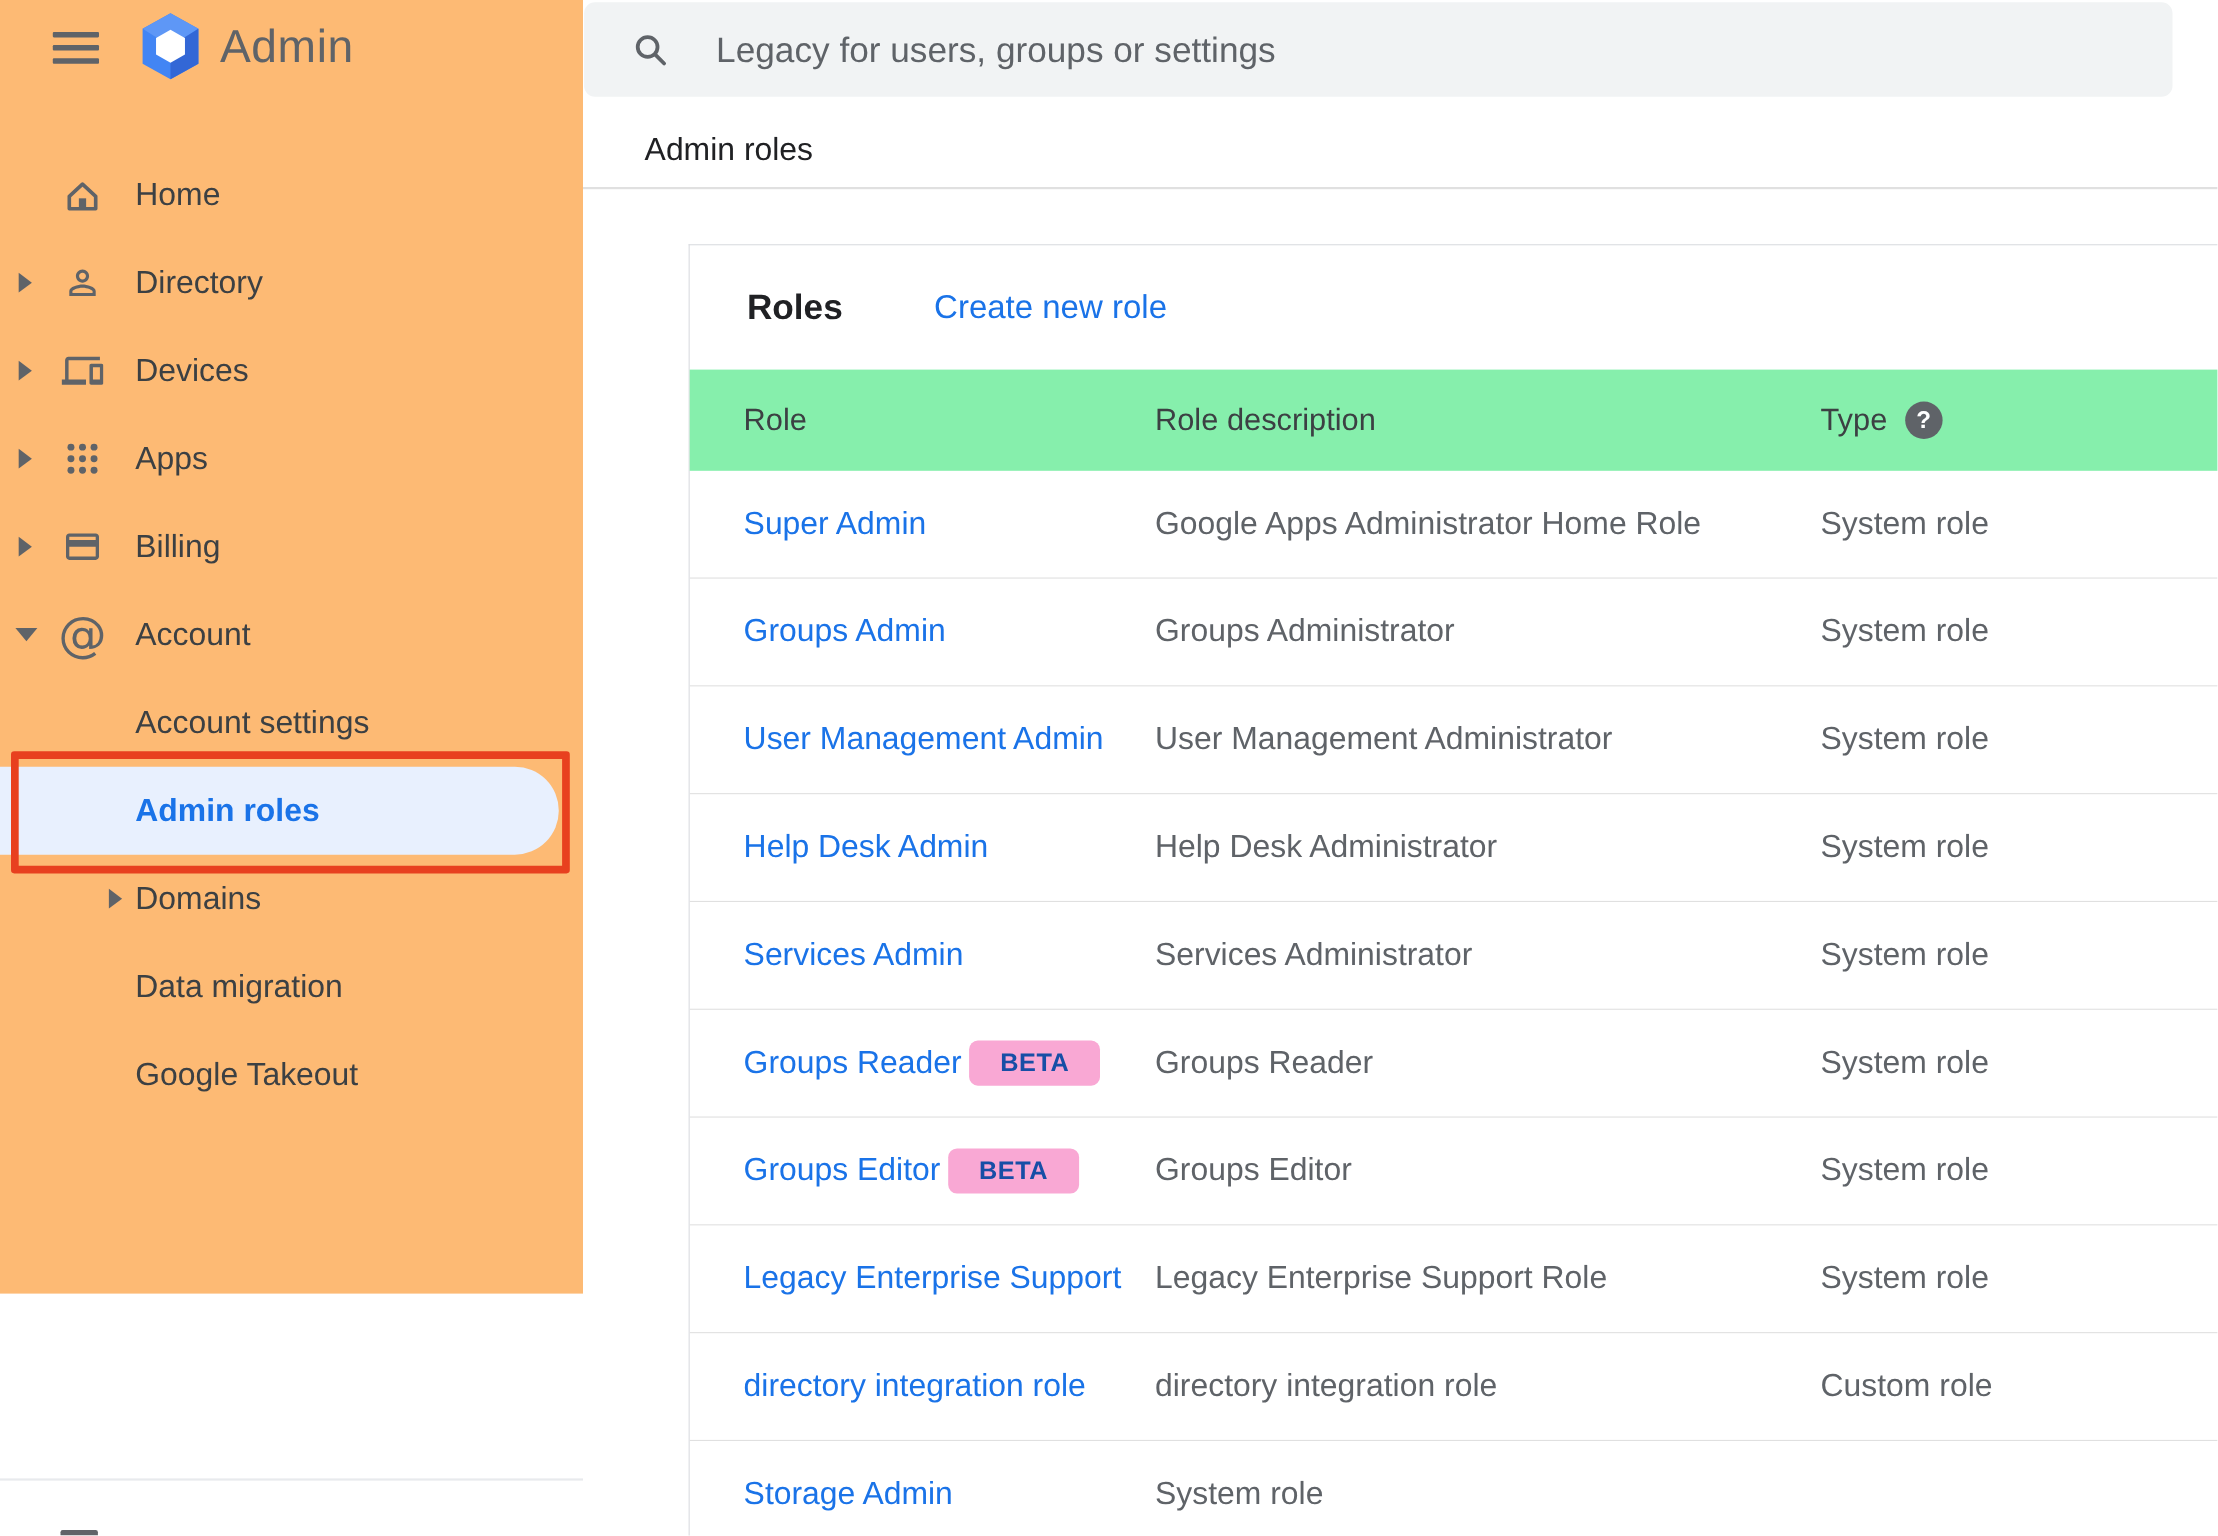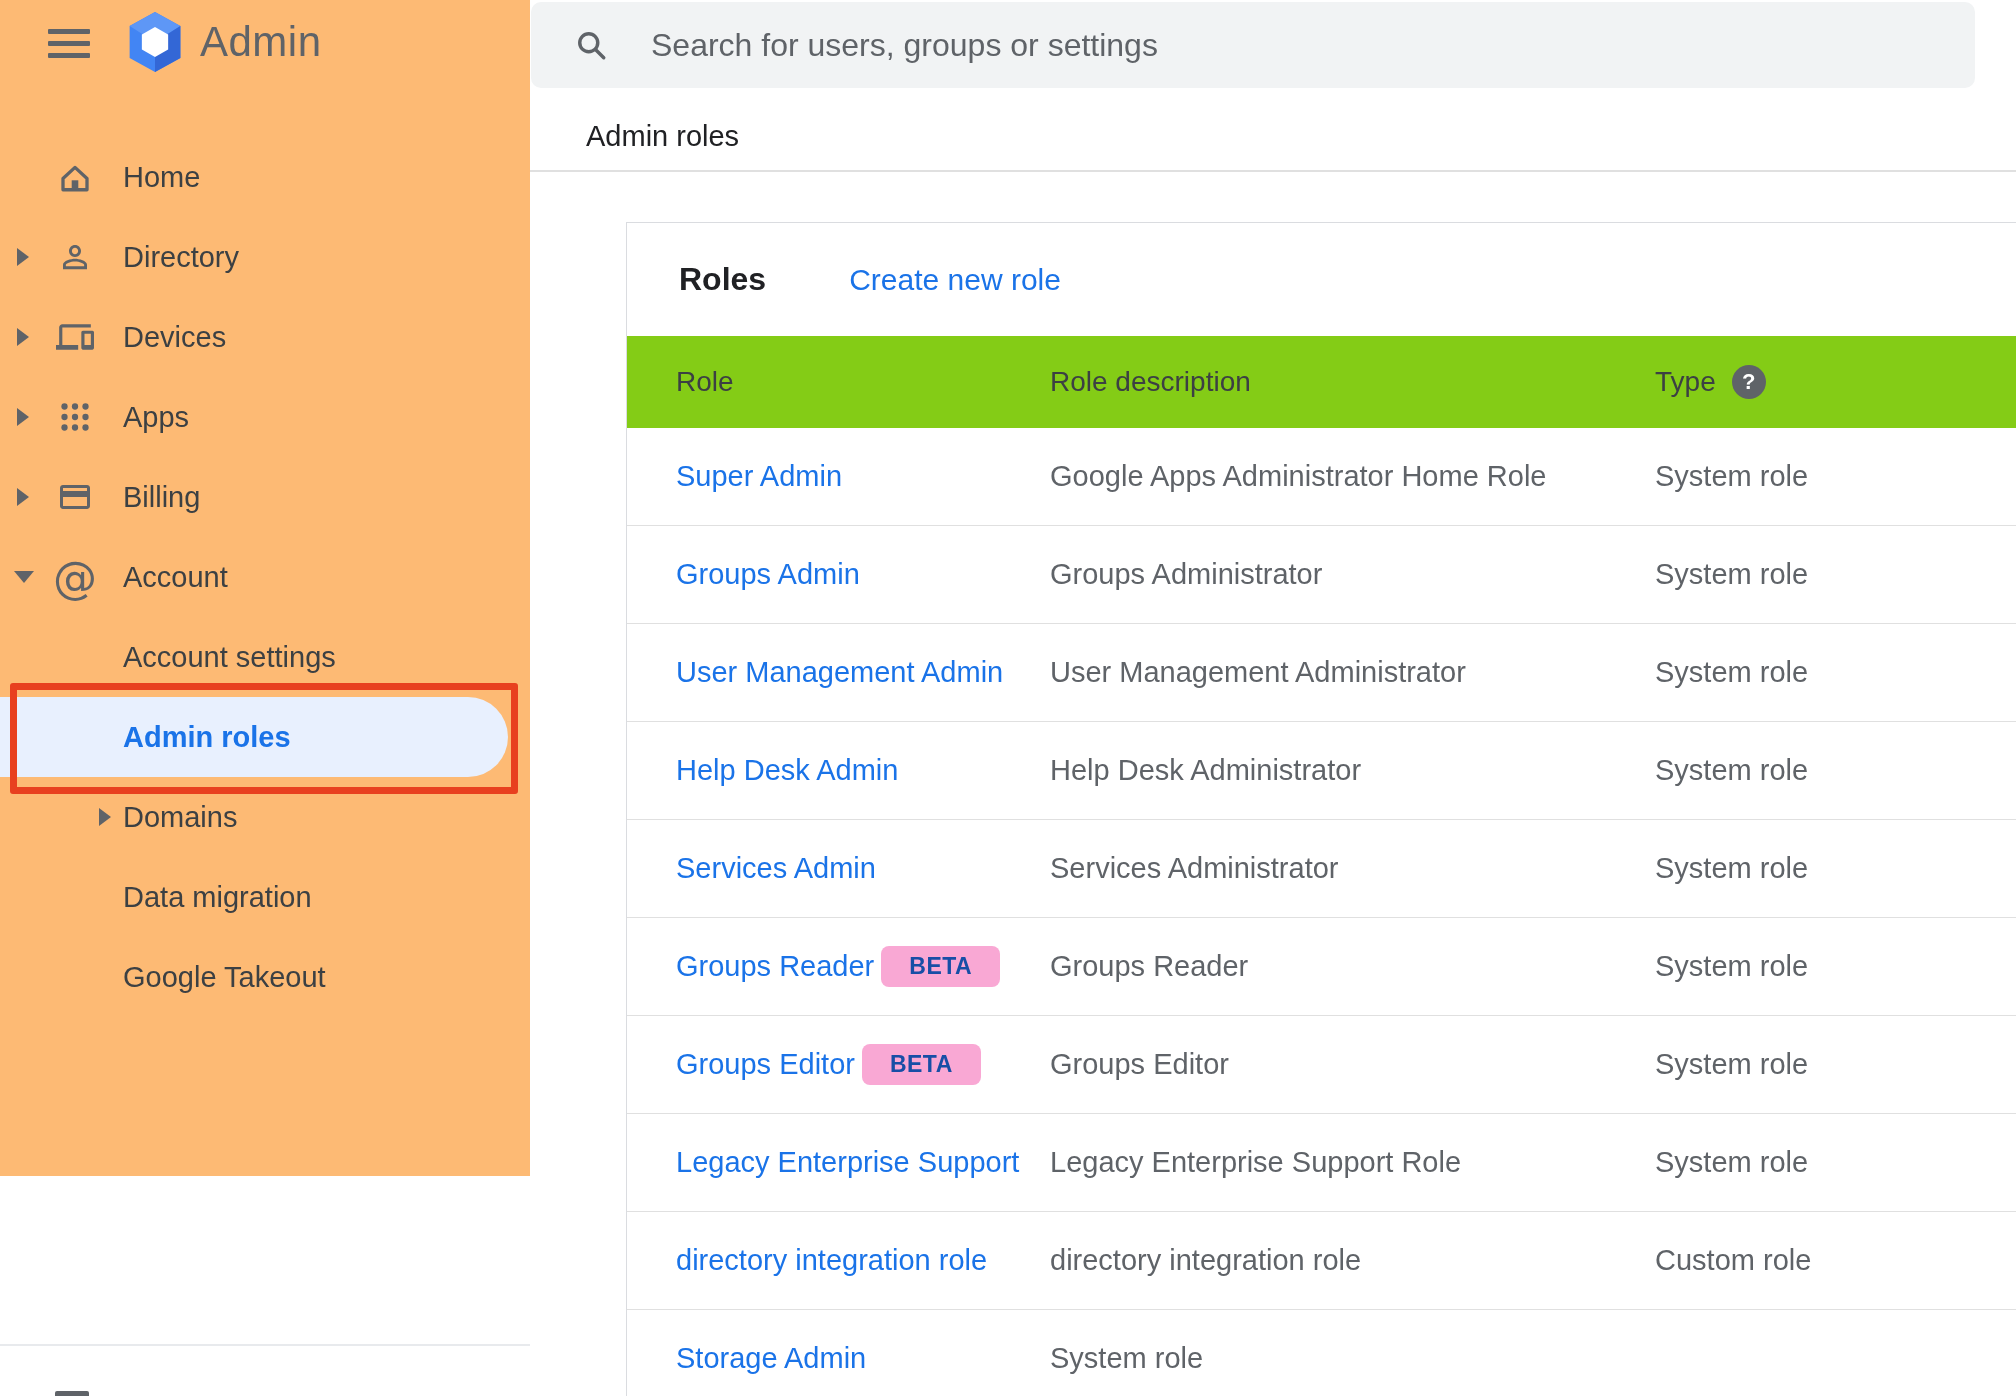--- a/index.html
+++ b/index.html
@@ -35,21 +35,21 @@
   .search-ph{margin-left:42px;font-size:32px;color:#5f6368;}
   
   .content{position:absolute;left:530px;top:88px;width:1486px;height:1308px;}
   .breadcrumb-row{height:84px;box-sizing:border-box;border-bottom:2px solid #e0e0e0;display:flex;align-items:center;padding-left:56px;padding-top:14px;}
   .breadcrumb{font-size:29px;color:#202124;}
   .card{margin-left:96px;width:calc(100% - 96px);height:1310px;box-sizing:border-box;border-left:1px solid #dadce0;border-top:1px solid #dadce0;margin-top:50px;}
   .card-head{height:113px;display:flex;align-items:center;padding-left:52px;}
   .card-title{font-size:32px;font-weight:700;color:#202124;}
   .create-link{margin-left:83px;font-size:30px;color:#1a73e8;cursor:pointer;text-decoration:none;}
   .grid{display:grid;grid-template-columns:374px 605px 1fr;padding-left:49px;align-items:center;}
-  .thead{height:92px;background:#84cc16;}
+  .thead{height:92px;background:#86efac;}
   .th{font-size:28px;color:#3c4043;display:flex;align-items:center;}
   .help-ico{margin-left:16px;width:34px;height:34px;border-radius:50%;background:#5f6368;color:#fff;font-size:22px;font-weight:700;display:inline-flex;align-items:center;justify-content:center;cursor:pointer;}
   .trow{height:98px;box-sizing:border-box;border-bottom:1px solid #e0e0e0;}
   .role-cell{display:flex;align-items:center;}
   .role-link{font-size:29px;color:#1a73e8;cursor:pointer;text-decoration:none;}
   .beta{margin-left:7px;background:#f9a8d4;color:#174ea6;font-size:23px;font-weight:700;letter-spacing:0.5px;padding:7px 28px;border-radius:8px;}
   .cell-txt{font-size:29px;color:#5f6368;}
 </style>
 </head>
 <body>
@@ -158,21 +158,21 @@
   <div class="clipped-icon"></div>
 </div>
 
 <div class="search-bar">
   <span class="search-ico">
     <svg width="36" height="36" viewBox="0 0 24 24" fill="none" stroke="#5f6368" stroke-width="2.3">
         <circle cx="10.5" cy="10.5" r="6"></circle>
         <line x1="15" y1="15" x2="20.5" y2="20.5" stroke-linecap="round"></line>
       </svg>
   </span>
-  <span class="search-ph">Search for users, groups or settings</span>
+  <span class="search-ph">Legacy for users, groups or settings</span>
 </div>
 
 <div class="content">
   <div class="breadcrumb-row">
     <span class="breadcrumb">Admin roles</span>
   </div>
 
   <div class="card">
     <div class="card-head">
       <span class="card-title">Roles</span>

